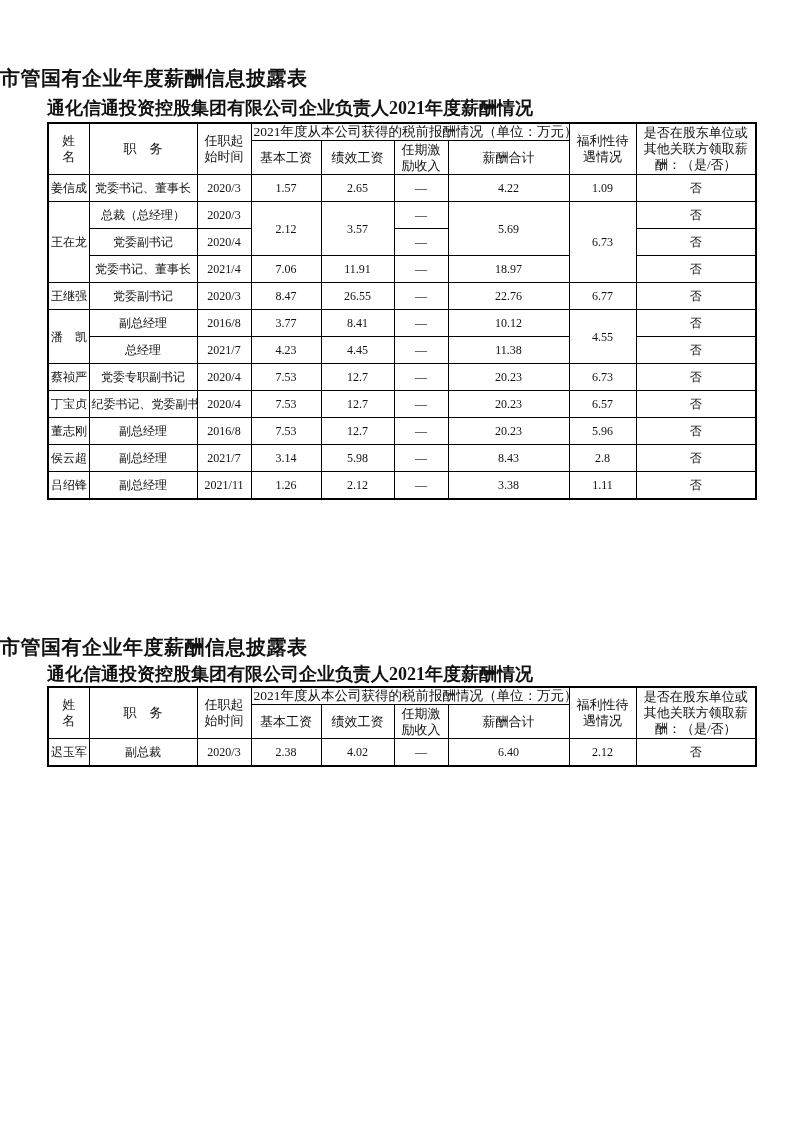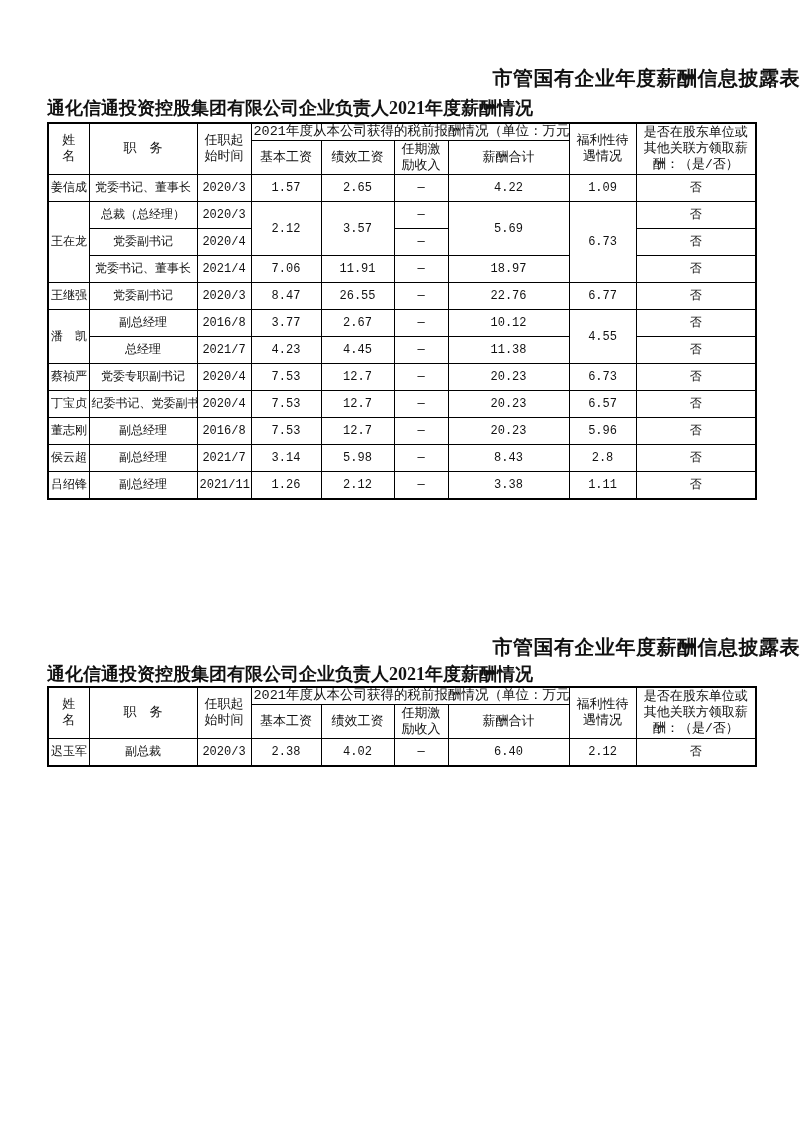--- a/index.html
+++ b/index.html
@@ -7,36 +7,35 @@
     position:relative;
     width:800px;height:1131px;
     background:#ffffff;
     margin:0 auto;
     font-family:"Liberation Serif","DejaVu Serif",serif;
     color:#111111;
     overflow:hidden;
   }
   .doc-title{
     position:absolute;left:0;width:800px;
-    text-align:right;
+    text-align:left;
     font-family:"Liberation Sans","DejaVu Sans",sans-serif;
     font-size:20px;font-weight:bold;line-height:24px;
     letter-spacing:0.5px;
   }
   .doc-subtitle{
     position:absolute;left:47px;width:708px;
     font-size:18px;font-weight:bold;line-height:19px;
   }
   .salary-table{
     position:absolute;left:47px;
     width:708px;
     border-collapse:collapse;
     table-layout:fixed;
     border:2px solid #000;
-    font-family:Liberation Mono, monospace;
   }
   .salary-table th,.salary-table td{
     border:1px solid #000;
     text-align:center;
     vertical-align:middle;
     padding:0 2px;
     font-weight:normal;
     line-height:1.22;
     overflow:hidden;
   }
@@ -131,21 +130,21 @@
         <td>—</td>
         <td>22.76</td>
         <td>6.77</td>
         <td>否</td>
       </tr>
       <tr>
         <td rowspan="2">潘　凯</td>
         <td>副总经理</td>
         <td>2016/8</td>
         <td>3.77</td>
-        <td>2.67</td>
+        <td>8.41</td>
         <td>—</td>
         <td>10.12</td>
         <td rowspan="2">4.55</td>
         <td>否</td>
       </tr>
       <tr>
         <td>总经理</td>
         <td>2021/7</td>
         <td>4.23</td>
         <td>4.45</td>

